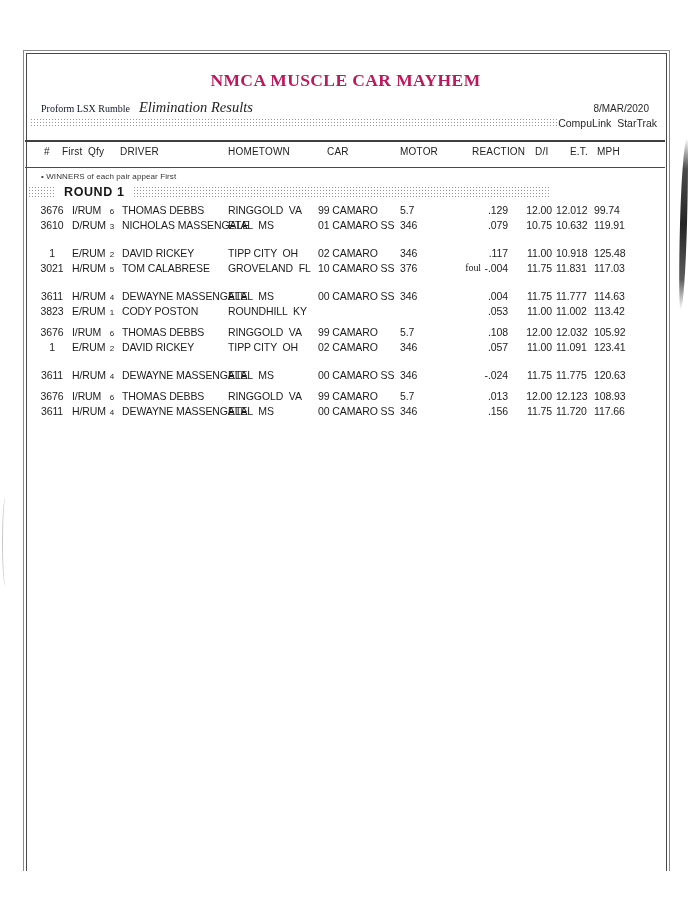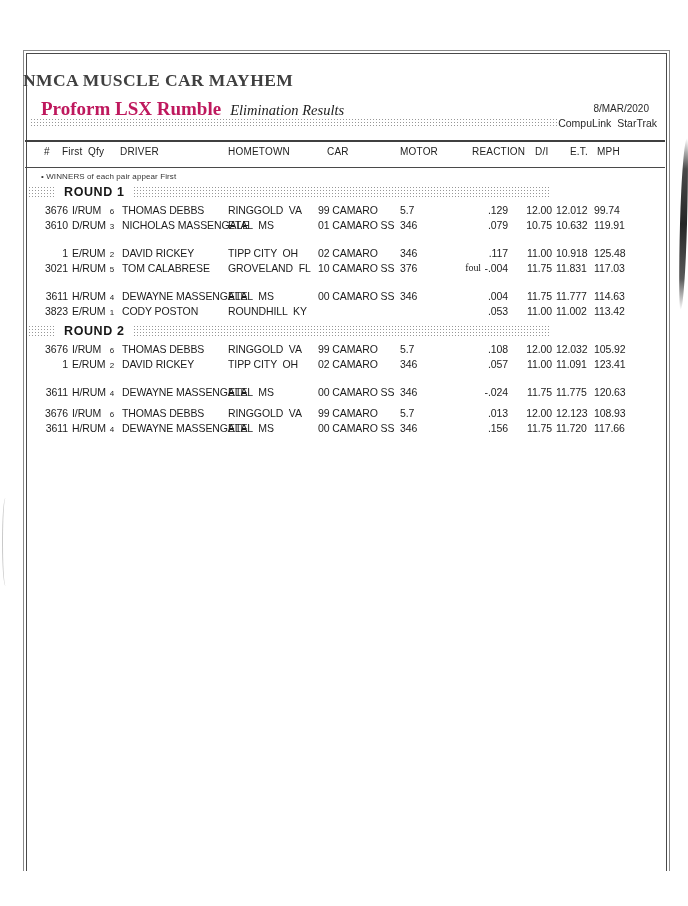--- a/index.html
+++ b/index.html
@@ -23,25 +23,25 @@
     border-radius:70% 30% 60% 40% / 50% 50% 50% 50%;
     transform:rotate(1.5deg);
   }
   .left-arc{
     position:absolute;left:2px;top:498px;width:6px;height:88px;
     border-left:1.5px solid #c9c9c9;border-radius:50% / 50%;
   }
   
   .content{position:absolute;left:23px;top:50px;width:645px;}
   .event-title{
-    position:absolute;top:20px;left:0;width:100%;
-    font-family:"Liberation Serif",serif;font-weight:bold;font-size:17.5px;letter-spacing:.4px;color:#404040;
+    position:absolute;top:20px;left:0;width:100%;text-align:center;
+    font-family:"Liberation Serif",serif;font-weight:bold;font-size:17.5px;letter-spacing:.4px;color:#be185d;
   }
   .race-line{position:absolute;top:48px;left:18px;white-space:nowrap;}
-  .race-title{font-family:"Liberation Serif",serif;font-weight:bold;font-size:19px;color:#be185d;}
+  .race-title{font-family:"Liberation Serif",serif;font-weight:normal;font-size:10px;color:#0f172a;}
   .report-type{font-family:"Liberation Serif",serif;font-style:italic;font-size:14.5px;margin-left:9px;color:#222;}
   .date{position:absolute;top:53px;right:19px;font-size:10px;color:#2a2a2a;}
   .dots{
     background-image:radial-gradient(circle,#979797 0.8px,rgba(0,0,0,0) 1px);
     background-size:3px 3px;
   }
   .top-band{position:absolute;top:68px;left:7px;width:527px;height:10px;}
   .timing-brand{position:absolute;top:67px;right:11px;font-size:10.5px;color:#2a2a2a;white-space:pre;}
   .rule-1{position:absolute;top:90px;left:2px;width:640px;height:2px;background:#404040;}
   .rule-2{position:absolute;top:117px;left:2px;width:640px;height:1.2px;background:#4a4a4a;}
@@ -56,21 +56,21 @@
   .section{margin-bottom:6px;}
   .band{position:relative;height:13px;margin:0 6px 4px 5px;}
   .band-label{
     position:absolute;left:26px;top:-1px;background:#ffffff;padding:0 10px;
     font-weight:bold;font-size:12.5px;letter-spacing:.6px;color:#161616;white-space:nowrap;
   }
   .group{margin-bottom:13px;}
   .group:last-child{margin-bottom:0;}
   .row{position:relative;height:15px;font-size:10.5px;letter-spacing:-.1px;color:#1c1c1c;}
   .row span{position:absolute;top:1px;white-space:pre;}
-  .c-num{left:13px;width:32px;text-align:right;}
+  .c-num{left:13px;width:32px;text-align:center;}
   .c-class{left:49px;}
   .c-qfy{left:81px;width:16px;text-align:center;font-size:8px;top:4px !important;}
   .c-driver{left:99px;}
   .c-home{left:205px;}
   .c-car{left:295px;}
   .c-motor{left:377px;}
   .c-foul{left:398px;width:60px;text-align:right;font-family:"Liberation Serif",serif;font-size:10px;}
   .c-re{left:425px;width:60px;text-align:right;}
   .c-di{left:495px;width:34px;text-align:right;}
   .c-et{left:533px;}
@@ -201,23 +201,20 @@
             <span class="c-driver">CODY POSTON</span>
             <span class="c-home">ROUNDHILL  KY</span>
             <span class="c-re">.053</span>
             <span class="c-di">11.00</span>
             <span class="c-et">11.002</span>
             <span class="c-mph">113.42</span>
           </div>
         </div>
       </div>
       <div class="section">
-        <div class="band dots">
-          <span class="band-label">ROUND 2</span>
-        </div>
         <div class="group">
           <div class="row">
             <span class="c-num">3676</span>
             <span class="c-class">I/RUM</span>
             <span class="c-qfy">6</span>
             <span class="c-driver">THOMAS DEBBS</span>
             <span class="c-home">RINGGOLD  VA</span>
             <span class="c-car">99 CAMARO</span>
             <span class="c-motor">5.7</span>
             <span class="c-re">.108</span>

